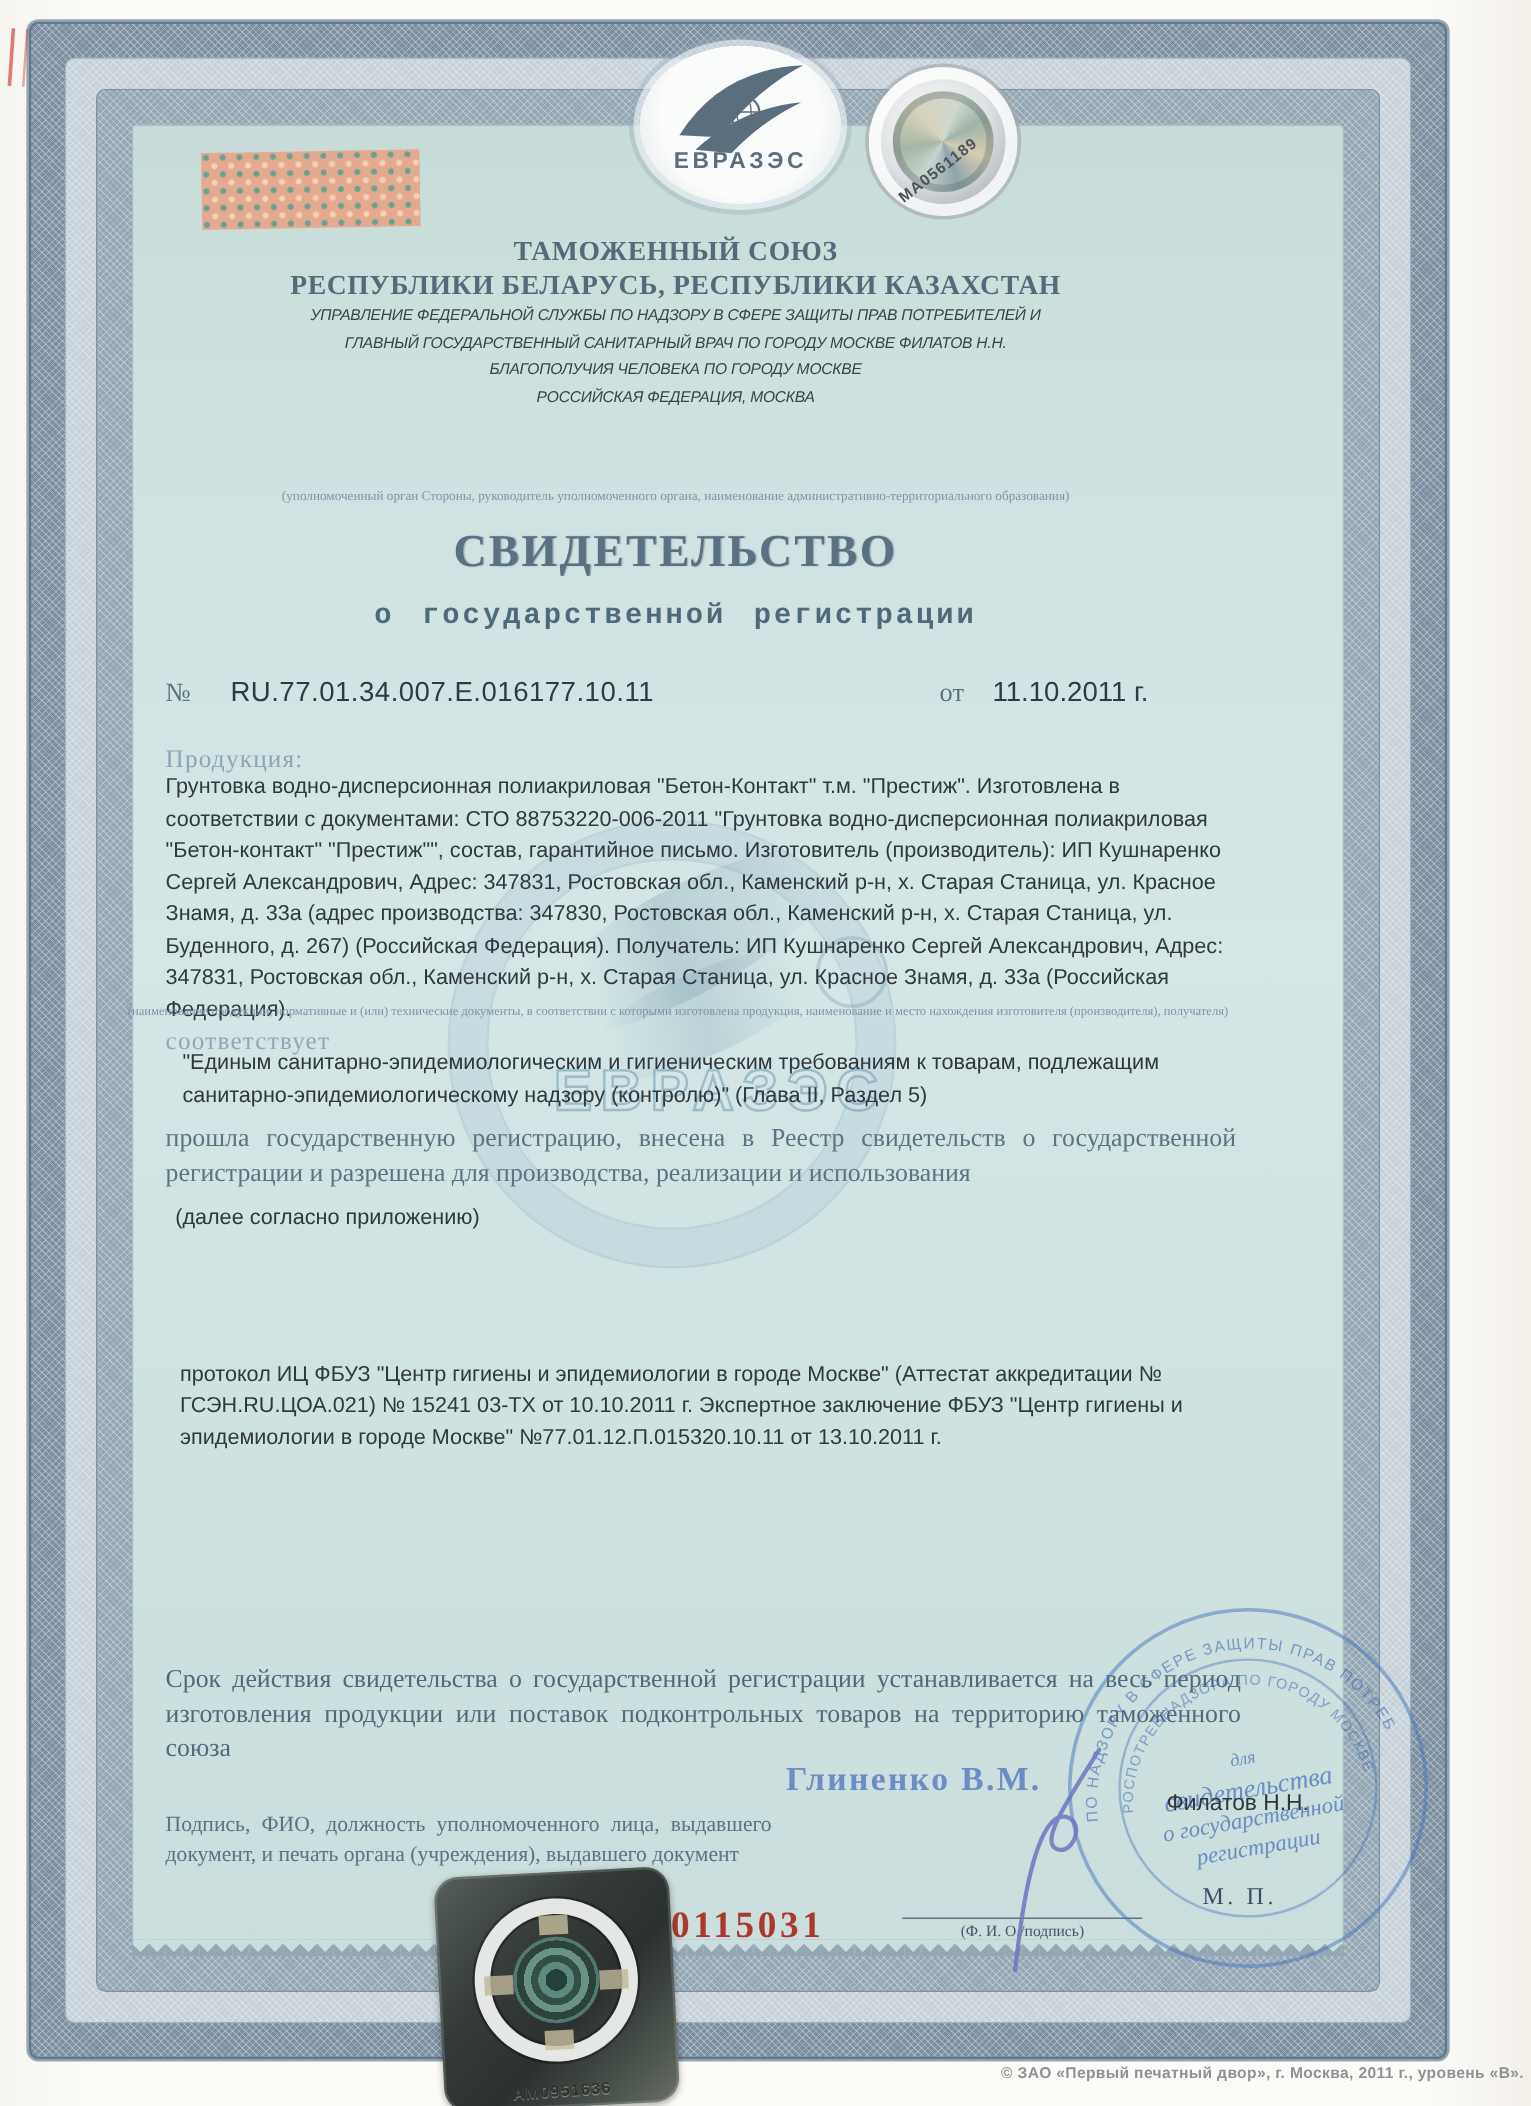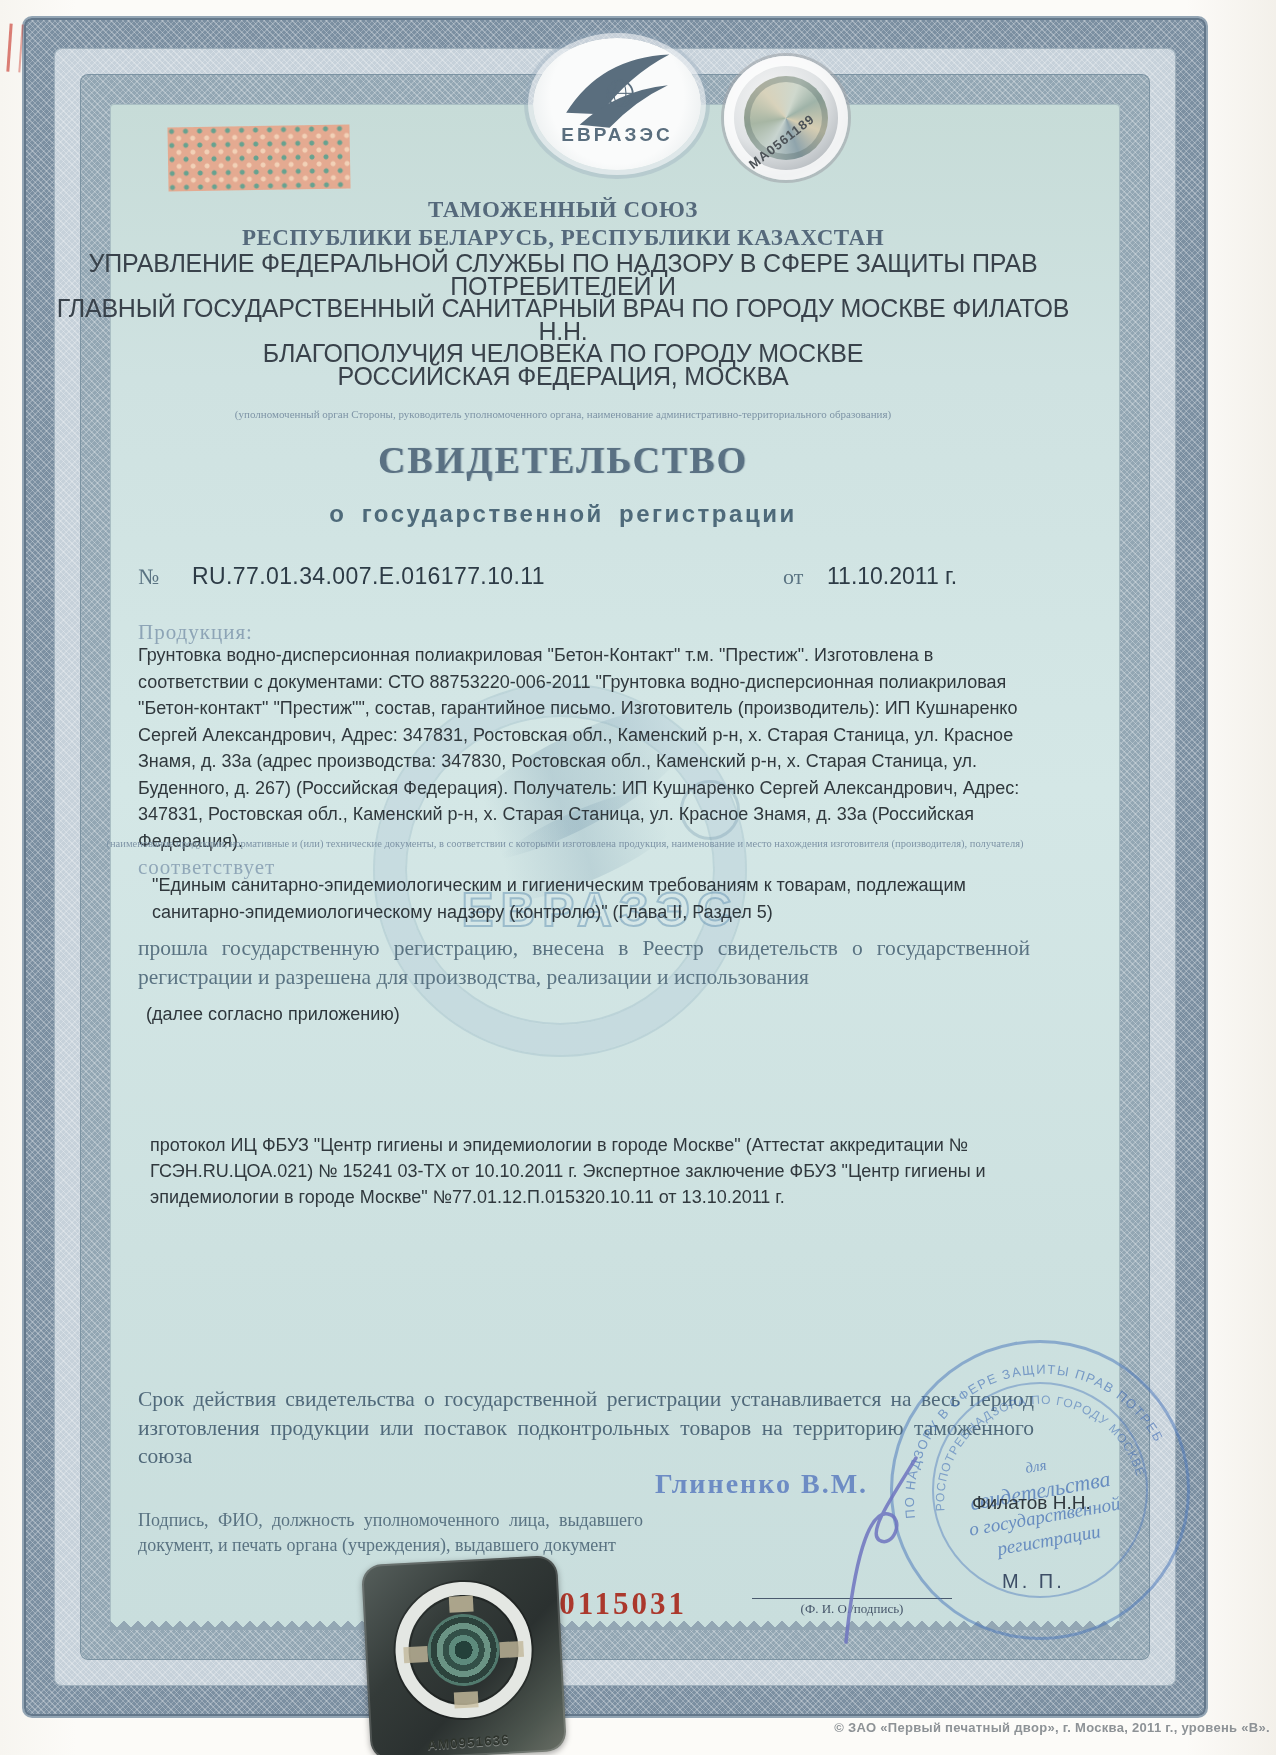--- a/index.html
+++ b/index.html
@@ -56,29 +56,29 @@
      font-size:13px; font-weight:bold; color:#4c5257; letter-spacing:1px; }
 
   .corner-red-mark { left:8px; top:24px; width:14px; height:48px; z-index:6;
      border-left:3px solid rgba(198,44,32,.75); border-right:2px solid rgba(198,44,32,.5);
      transform:rotate(4deg); opacity:.8; }
 
   
   .hdr { left:33px; top:196px; width:1060px; text-align:center; z-index:5; }
   .hdr-serif { font-family:"Liberation Serif",serif; font-weight:bold; font-size:23px;
      line-height:28px; color:#55697b; letter-spacing:.5px; }
-  .hdr-sans { font-size:25px; line-height:22.5px; color:#39424b; letter-spacing:-.2px; }
+  .hdr-sans { font-size:13px; line-height:22.5px; color:#39424b; letter-spacing:-.2px;font-style:italic; }
   .caption { font-family:"Liberation Serif",serif; color:#7e94a6; }
   .caption-1 { left:33px; top:376px; width:1060px; text-align:center; font-size:11px; z-index:5;margin-top:32px; }
 
   .title-main { left:33px; top:438px; width:1060px; text-align:center; z-index:5;
      font-family:"Liberation Serif",serif; font-weight:bold; font-size:38px; color:#5a7183;
      letter-spacing:2px; text-shadow:1px 0 1px rgba(90,113,131,.5); }
   .title-sub { left:33px; top:500px; width:1060px; text-align:center; z-index:5;
-     font-family:Liberation Sans, sans-serif; font-weight:bold; font-size:24px; color:#4e6a7a;
+     font-family:Liberation Mono, monospace; font-weight:bold; font-size:24px; color:#4e6a7a;
      letter-spacing:2.5px; word-spacing:6px; }
 
   .form-serif { font-family:"Liberation Serif",serif; color:#5a7382; }
   .no-label { left:138px; top:564px; font-size:22px; z-index:5; }
   .no-value { left:192px; top:563px; font-size:23px; color:#2d3b46; letter-spacing:.4px; z-index:5; }
   .date-label { left:783px; top:564px; font-size:22px; z-index:5; }
   .date-value { left:827px; top:563px; font-size:23px; color:#2d3b46; z-index:5; }
 
   .product-label { left:138px; top:620px; font-size:21px; color:#8da4b6; letter-spacing:1px; z-index:4; }
   .product-text { left:138px; top:642px; width:888px; font-size:18px; line-height:26.5px;
@@ -121,21 +121,21 @@
      font-size:28px; color:#6d8cc4; letter-spacing:2px; z-index:6; }
 
   .sign-caption { left:138px; top:1508px; width:505px; font-size:18px; line-height:25px;
      text-align:justify; z-index:5; }
 
   .signature { left:818px; top:1452px; z-index:8; }
   .sig-line { left:752px; top:1598px; width:200px; border-top:1.5px solid #4a5a6e; z-index:6; }
   .sig-line-caption { left:752px; top:1601px; width:200px; text-align:center; font-size:13px;
      color:#46566a; z-index:6; }
   .signer-name { left:972px; top:1492px; font-size:19px; color:#2f373c; z-index:8; }
-  .seal-mark { left:1002px; top:1570px; font-family:Liberation Sans, sans-serif; font-size:20px;
+  .seal-mark { left:1002px; top:1570px; font-family:Liberation Serif, serif; font-size:20px;
      color:#3d4e66; letter-spacing:3px; z-index:8; }
 
   
   .stamp { left:880px; top:1330px; width:320px; height:320px; transform:rotate(-10deg); z-index:7; }
   .stamp-ring-outer { position:absolute; left:10px; top:10px; width:300px; height:300px;
      border-radius:50%; border:3px solid rgba(70,115,185,.5); }
   .stamp-ring-inner { position:absolute; left:52px; top:52px; width:216px; height:216px;
      border-radius:50%; border:2px solid rgba(70,115,185,.42); }
   .stamp svg { position:absolute; left:0; top:0; }
   .stamp-script { position:absolute; left:0; width:320px; text-align:center;

